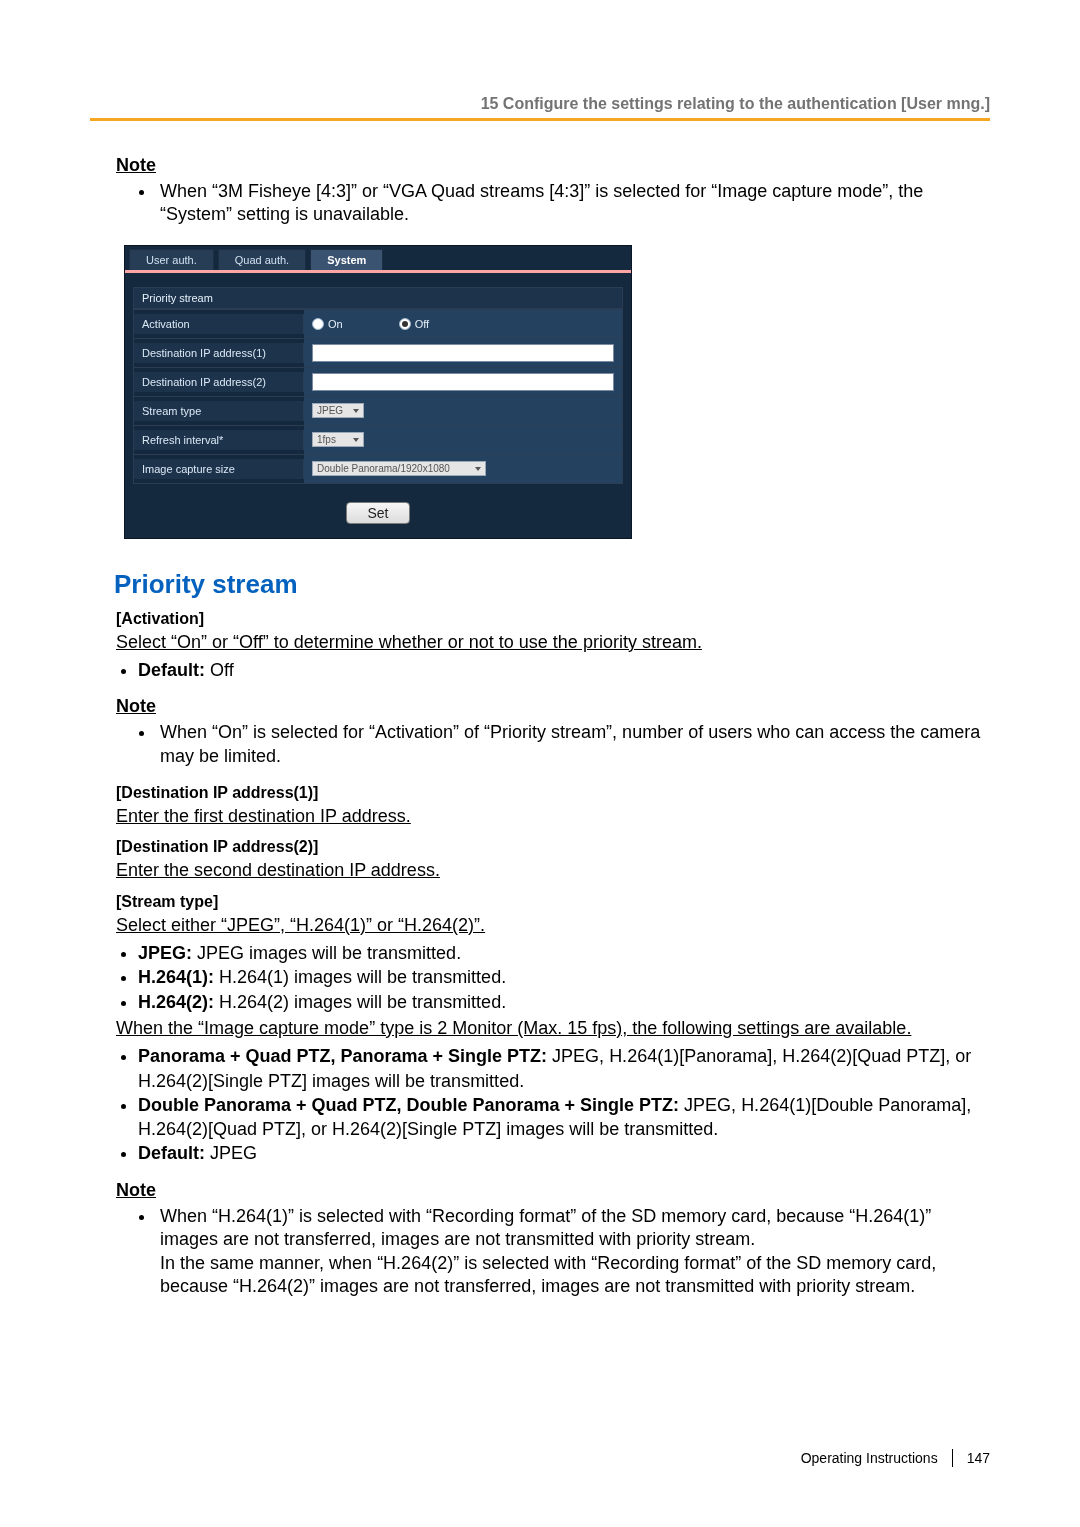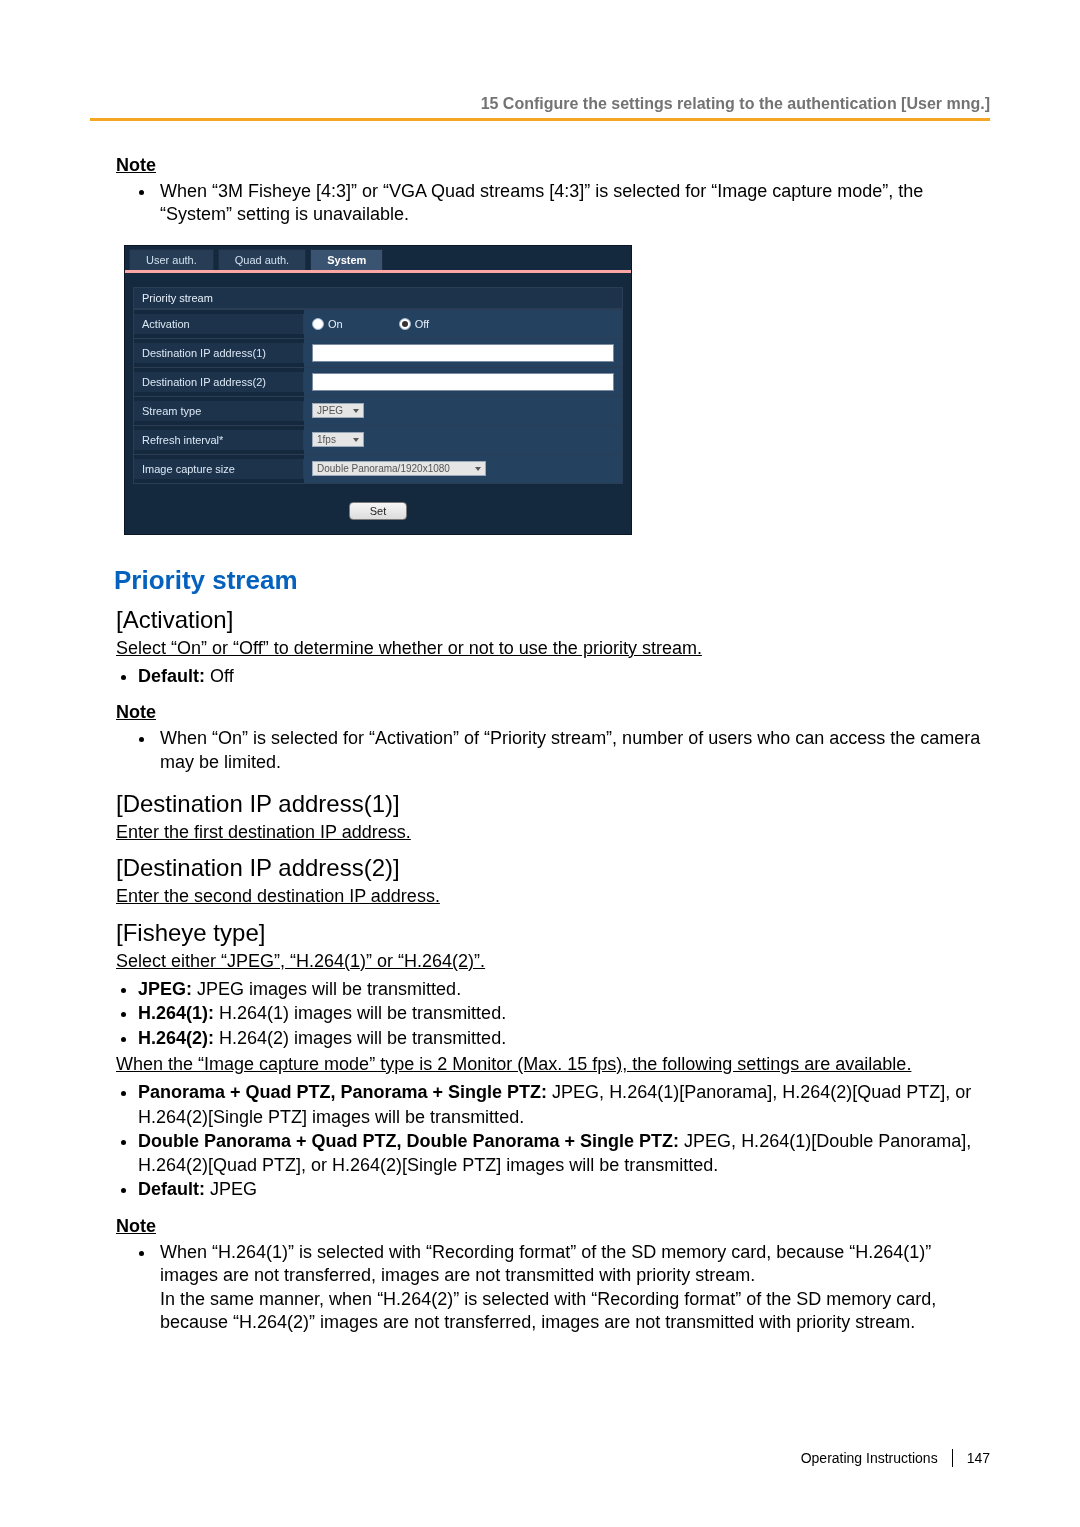--- a/index.html
+++ b/index.html
@@ -185,34 +185,34 @@
   .ui-set-row {
     text-align: center;
     padding: 10px 0 14px 0;
   }
   .ui-set-btn {
     display: inline-block;
     padding: 2px 20px;
     background: linear-gradient(#f6f6f6, #dcdcdc);
     border: 1px solid #7a7a7a;
     border-radius: 4px;
-    font-size: 11px;
+    font-size: 14px;
     color: #222;
   }
 
   
   h2.ps {
     color: #0462be;
     font-size: 26px;
     font-weight: bold;
     margin: 22px 0 8px -2px;
   }
   .sub {
-    font-weight: normal;
-    font-size: 24px;
+    font-weight: bold;
+    font-size: 16px;
     margin: 10px 0 2px 0;
   }
   p.para {
     margin: 2px 0 4px 0;
     line-height: 1.35;
     text-decoration: underline;
   }
   .label-inline { font-weight: bold; }
 
   .footer {
@@ -317,21 +317,21 @@
     <ul class="bullets">
       <li>When “On” is selected for “Activation” of “Priority stream”, number of users who can access the camera may be limited.</li>
     </ul>
 
     <div class="sub" style="margin-top:16px">[Destination IP address(1)]</div>
     <p class="para">Enter the first destination IP address.</p>
 
     <div class="sub">[Destination IP address(2)]</div>
     <p class="para">Enter the second destination IP address.</p>
 
-    <div class="sub">[Fisheye type]</div>
+    <div class="sub">[Stream type]</div>
     <p class="para">Select either “JPEG”, “H.264(1)” or “H.264(2)”.</p>
     <ul class="tight">
       <li><span class="label-inline">JPEG:</span><span> JPEG images will be transmitted.</span></li>
       <li><span class="label-inline">H.264(1):</span><span> H.264(1) images will be transmitted.</span></li>
       <li><span class="label-inline">H.264(2):</span><span> H.264(2) images will be transmitted.</span></li>
     </ul>
     <p class="para" style="margin-left:0">When the “Image capture mode” type is 2 Monitor (Max. 15 fps), the following settings are available.</p>
     <ul class="tight">
       <li><span class="label-inline">Panorama + Quad PTZ, Panorama + Single PTZ:</span><span> JPEG, H.264(1)[Panorama], H.264(2)[Quad PTZ], or H.264(2)[Single PTZ] images will be transmitted.</span></li>
       <li><span class="label-inline">Double Panorama + Quad PTZ, Double Panorama + Single PTZ:</span><span> JPEG, H.264(1)[Double Panorama], H.264(2)[Quad PTZ], or H.264(2)[Single PTZ] images will be transmitted.</span></li>

